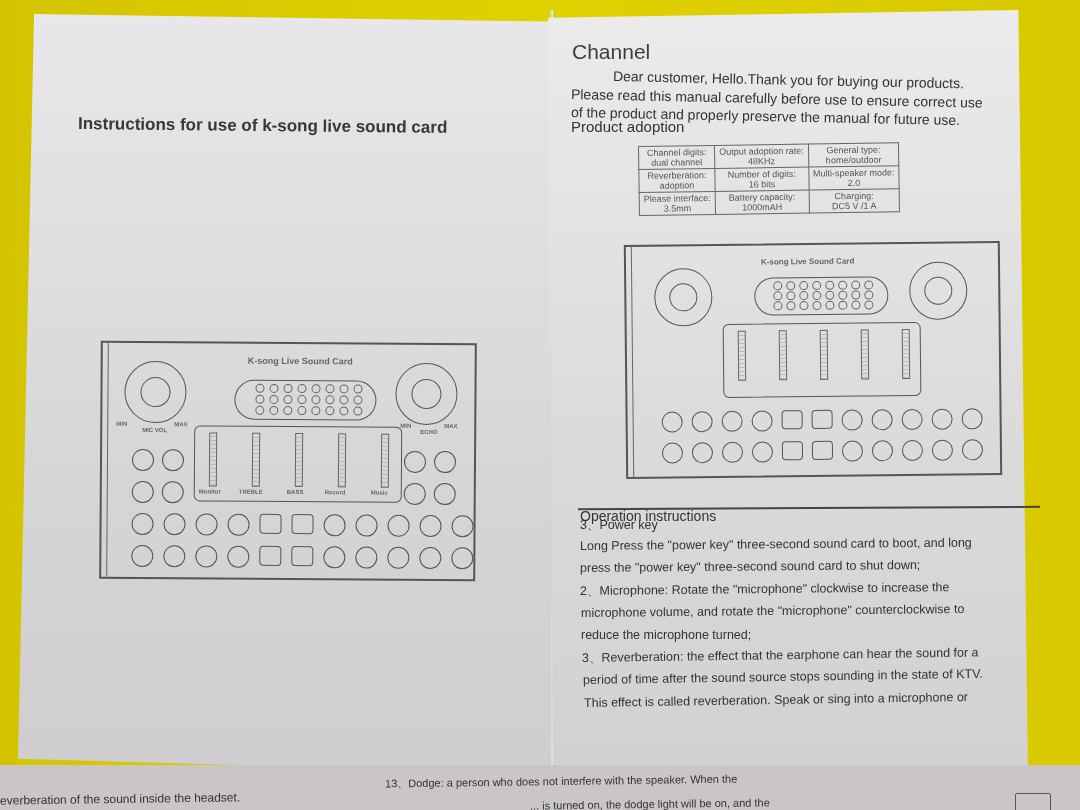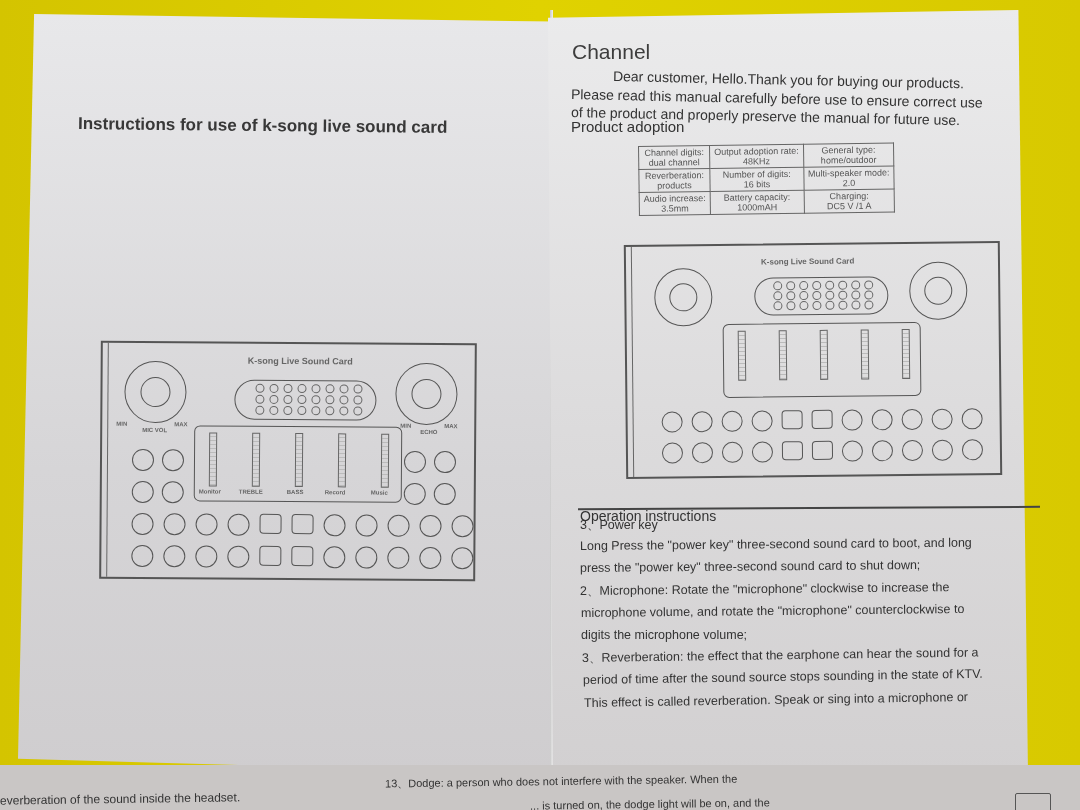--- a/index.html
+++ b/index.html
@@ -160,34 +160,34 @@
           <div>48KHz</div>
         </td>
     <td>
           <div>General type:</div>
           <div>home/outdoor</div>
         </td>
   </tr>
   <tr>
     <td>
           <div>Reverberation:</div>
-          <div>products</div>
+          <div>adoption</div>
         </td>
     <td>
           <div>Number of digits:</div>
           <div>16 bits</div>
         </td>
     <td>
           <div>Multi-speaker mode:</div>
           <div>2.0</div>
         </td>
   </tr>
   <tr>
     <td>
-          <div>Audio increase:</div>
+          <div>Please interface:</div>
           <div>3.5mm</div>
         </td>
     <td>
           <div>Battery capacity:</div>
           <div>1000mAH</div>
         </td>
     <td>
           <div>Charging:</div>
           <div>DC5 V /1 A</div>
         </td>
@@ -271,21 +271,21 @@
   </div>
 </div>
 
 <div class="t op-title">Operation instructions</div>
 <div class="op-rule"></div>
 <div class="t op" style="left:580px;top:517px;">3、Power key</div>
 <div class="t op" style="left:580px;top:539px;transform:rotate(-0.5deg);">Long Press the "power key" three-second sound card to boot, and long</div>
 <div class="t op" style="left:580px;top:561px;transform:rotate(-0.5deg);">press the "power key" three-second sound card to shut down;</div>
 <div class="t op" style="left:580px;top:583px;transform:rotate(-0.6deg);">2、Microphone: Rotate the "microphone" clockwise to increase the</div>
 <div class="t op" style="left:581px;top:606px;transform:rotate(-0.6deg);">microphone volume, and rotate the "microphone" counterclockwise to</div>
-<div class="t op" style="left:581px;top:628px;">digits the microphone volume;</div>
+<div class="t op" style="left:581px;top:628px;">reduce the microphone turned;</div>
 <div class="t op" style="left:582px;top:650px;transform:rotate(-0.8deg);">3、Reverberation: the effect that the earphone can hear the sound for a</div>
 <div class="t op" style="left:583px;top:673px;transform:rotate(-0.9deg);">period of time after the sound source stops sounding in the state of KTV.</div>
 <div class="t op" style="left:584px;top:696px;transform:rotate(-0.9deg);">This effect is called reverberation. Speak or sing into a microphone or</div>
 
 <div class="page page-bottom"></div>
 <div class="t bot" style="left:0;top:792px;transform:rotate(-0.8deg);">everberation of the sound inside the headset.</div>
 <div class="t bot" style="left:385px;top:774px;font-size:11px;transform:rotate(-0.8deg);">13、Dodge: a person who does not interfere with the speaker. When the</div>
 <div class="t bot" style="left:530px;top:798px;font-size:11px;transform:rotate(-0.8deg);">... is turned on, the dodge light will be on, and the</div>
 <div class="box-small"></div>
 

